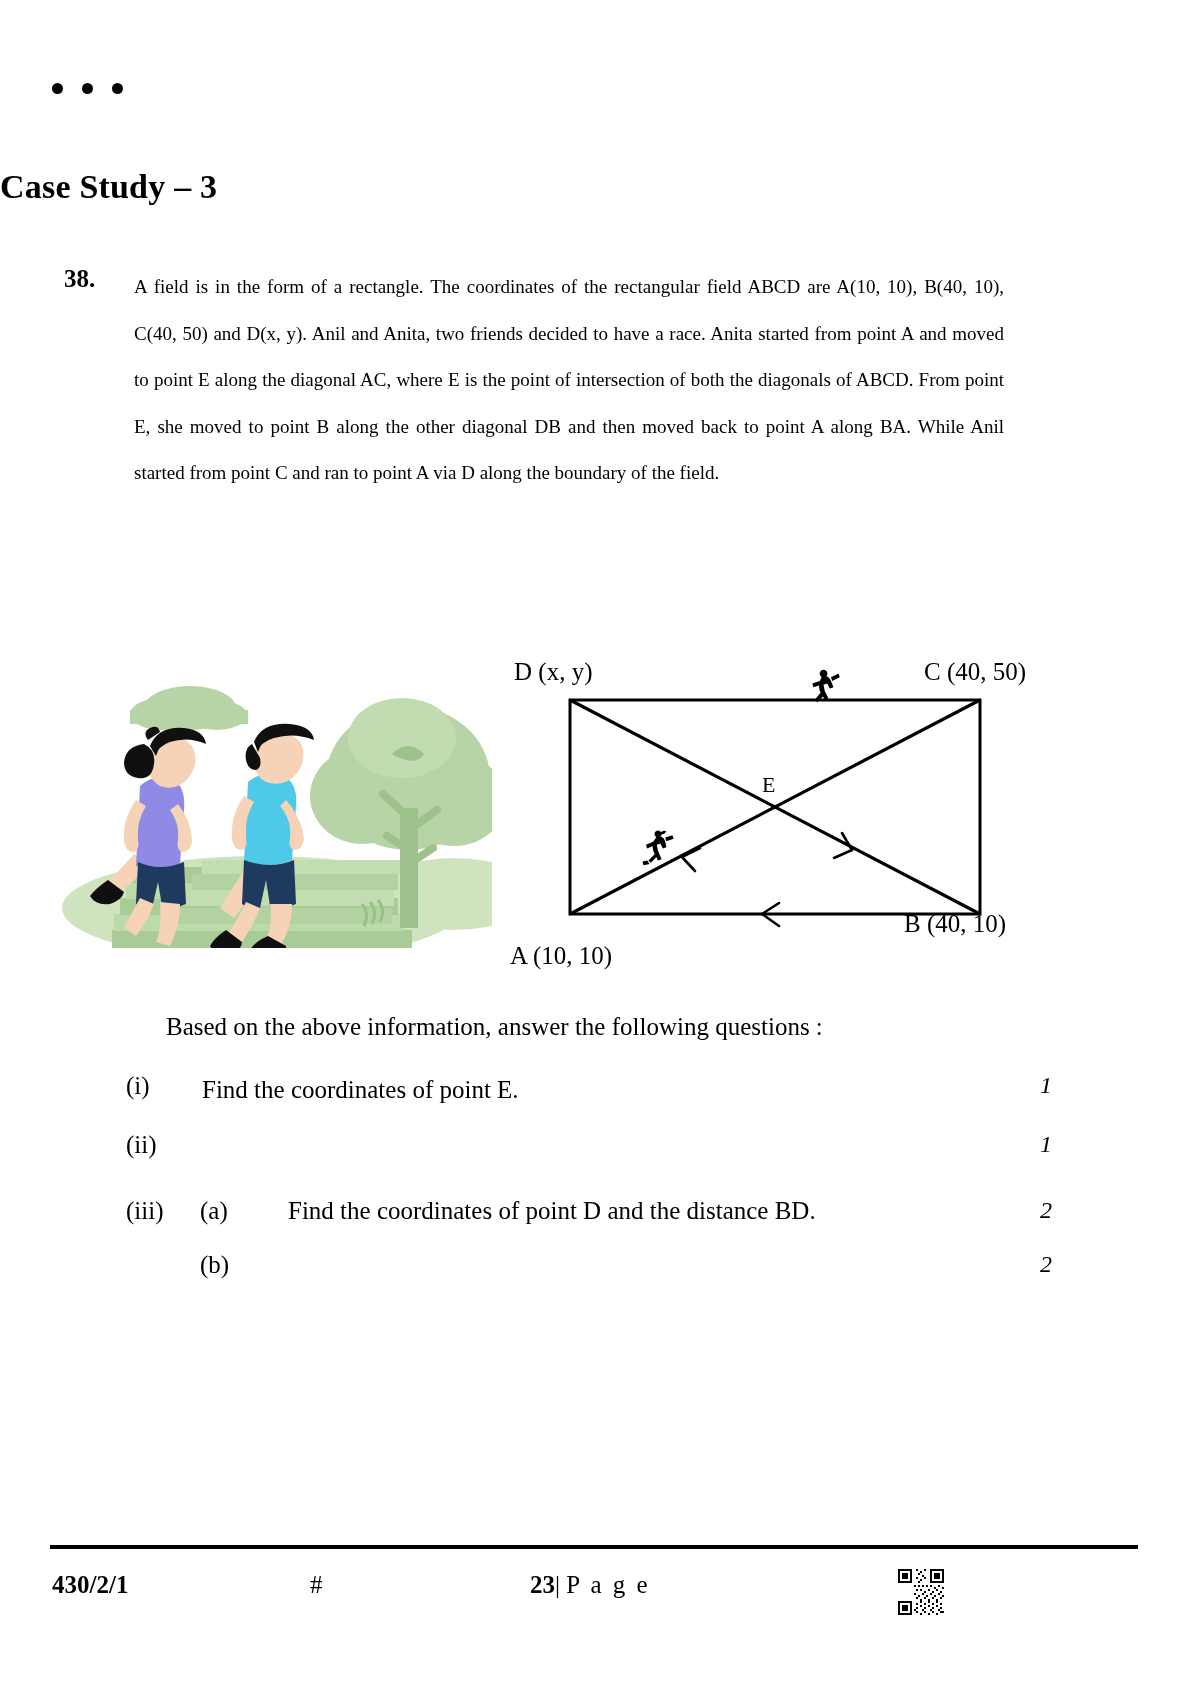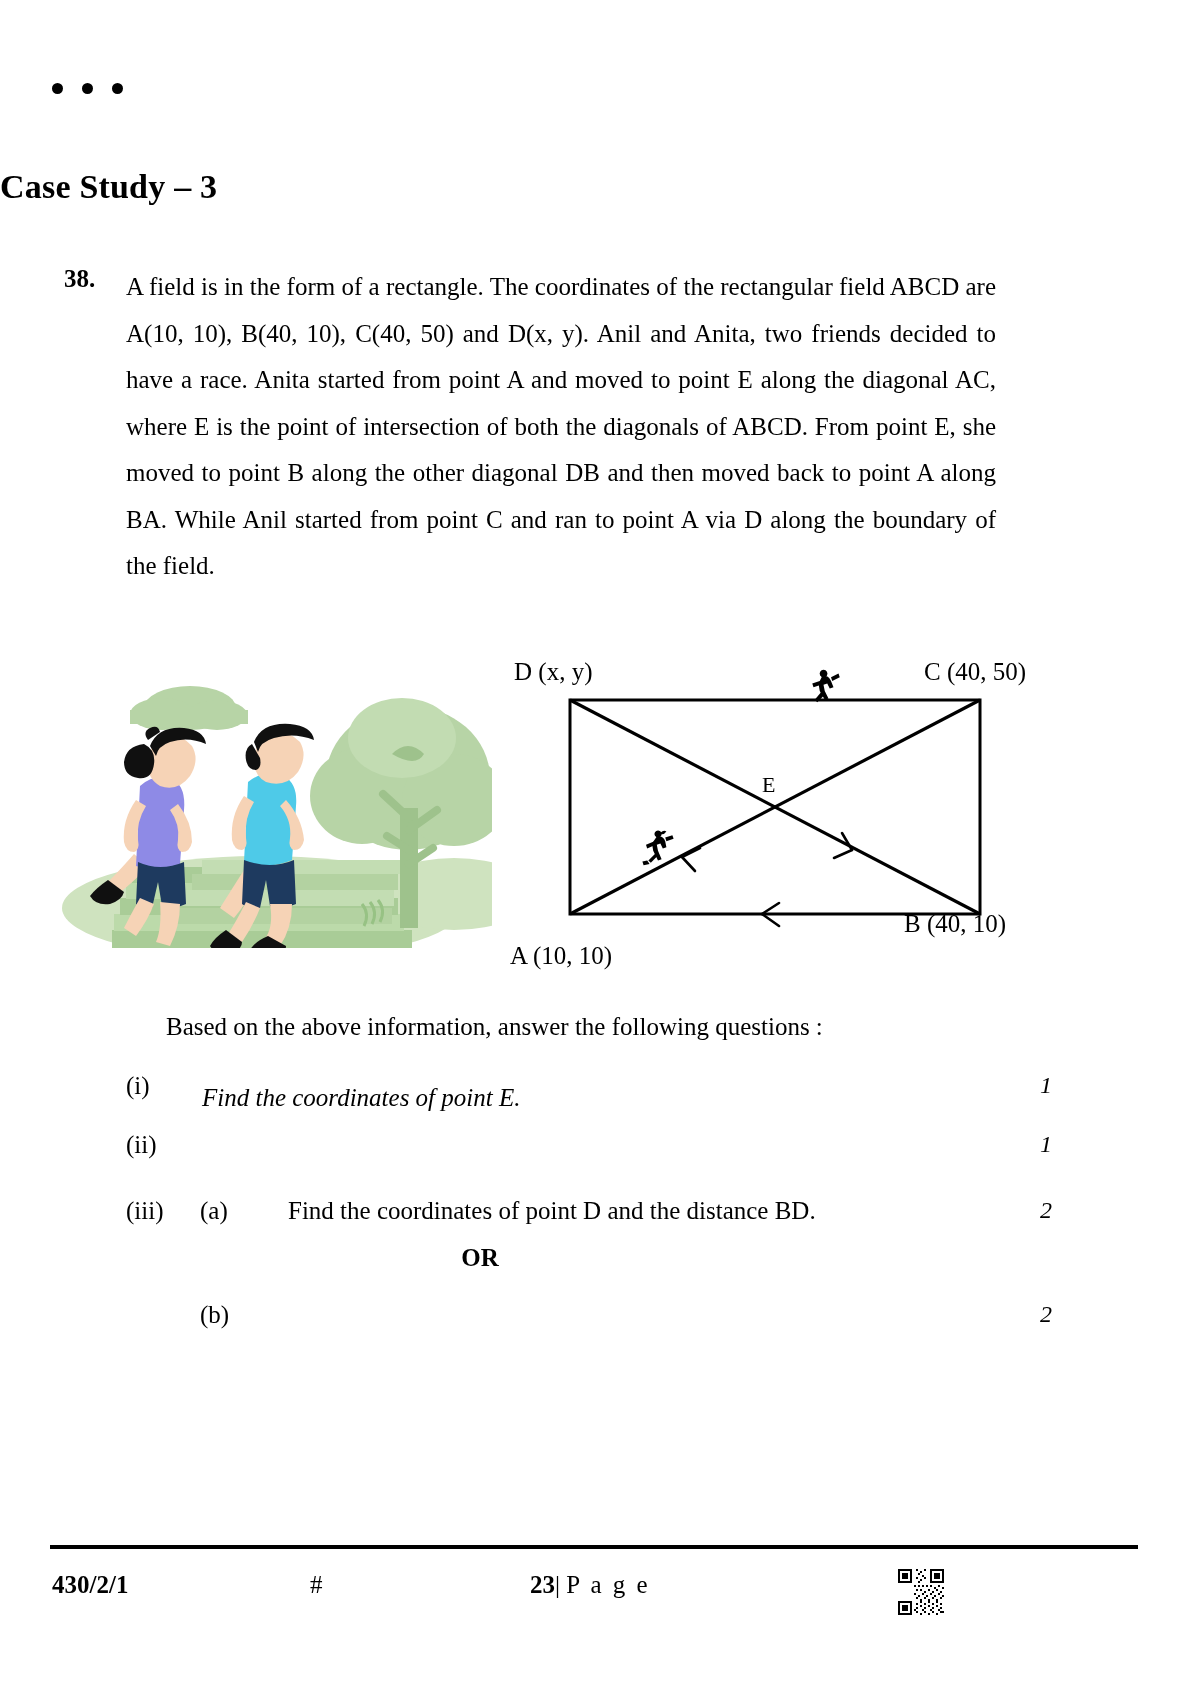--- a/index.html
+++ b/index.html
@@ -46,24 +46,24 @@
   .q-number {
     position: absolute;
     left: 48px;
     top: 265px;
     font-size: 25px;
     font-weight: bold;
     margin-left: 16px;
   }
   .q-body {
     position: absolute;
-    left: 126px;
+    left: 134px;
     top: 264px;
     width: 870px;
-    font-size: 25px;
+    font-size: 19px;
     line-height: 46.5px;
     text-align: justify;
     text-justify: inter-word;
     hyphens: none;
   }
 
   
   .illus {
     position: absolute;
     left: 62px;
@@ -113,21 +113,21 @@
     left: 126px;
     top: 0;
     width: 70px;
   }
   .q-alpha {
     position: absolute;
     left: 200px;
     top: 0;
     width: 70px;
   }
-  .q-text    { position: absolute; left: 202px; top: 12px; font-style: italic; }
+  .q-text    { position: absolute; left: 202px; top: 4px; }
   .q-text-b  { position: absolute; left: 288px; top: 0; }
   .q-marks {
     position: absolute;
     left: 1040px;
     top: 0;
     font-style: italic;
     font-size: 24px;
   }
   .or-row {
     position: relative;
@@ -343,21 +343,20 @@
     <span class="q-marks">1</span>
   </div>
 
   <div class="qrow tight">
     <span class="q-roman">(iii)</span>
     <span class="q-alpha">(a)</span>
     <span class="q-text-b">Find the coordinates of point D and the distance BD.</span>
     <span class="q-marks">2</span>
   </div>
 
-  <div class="or-row">OR</div>
 
   <div class="qrow tight">
     <span class="q-alpha">(b)</span>
     <span class="q-marks">2</span>
   </div>
 
 </div>
 
 <div class="footer-rule"></div>
 <div class="footer">

